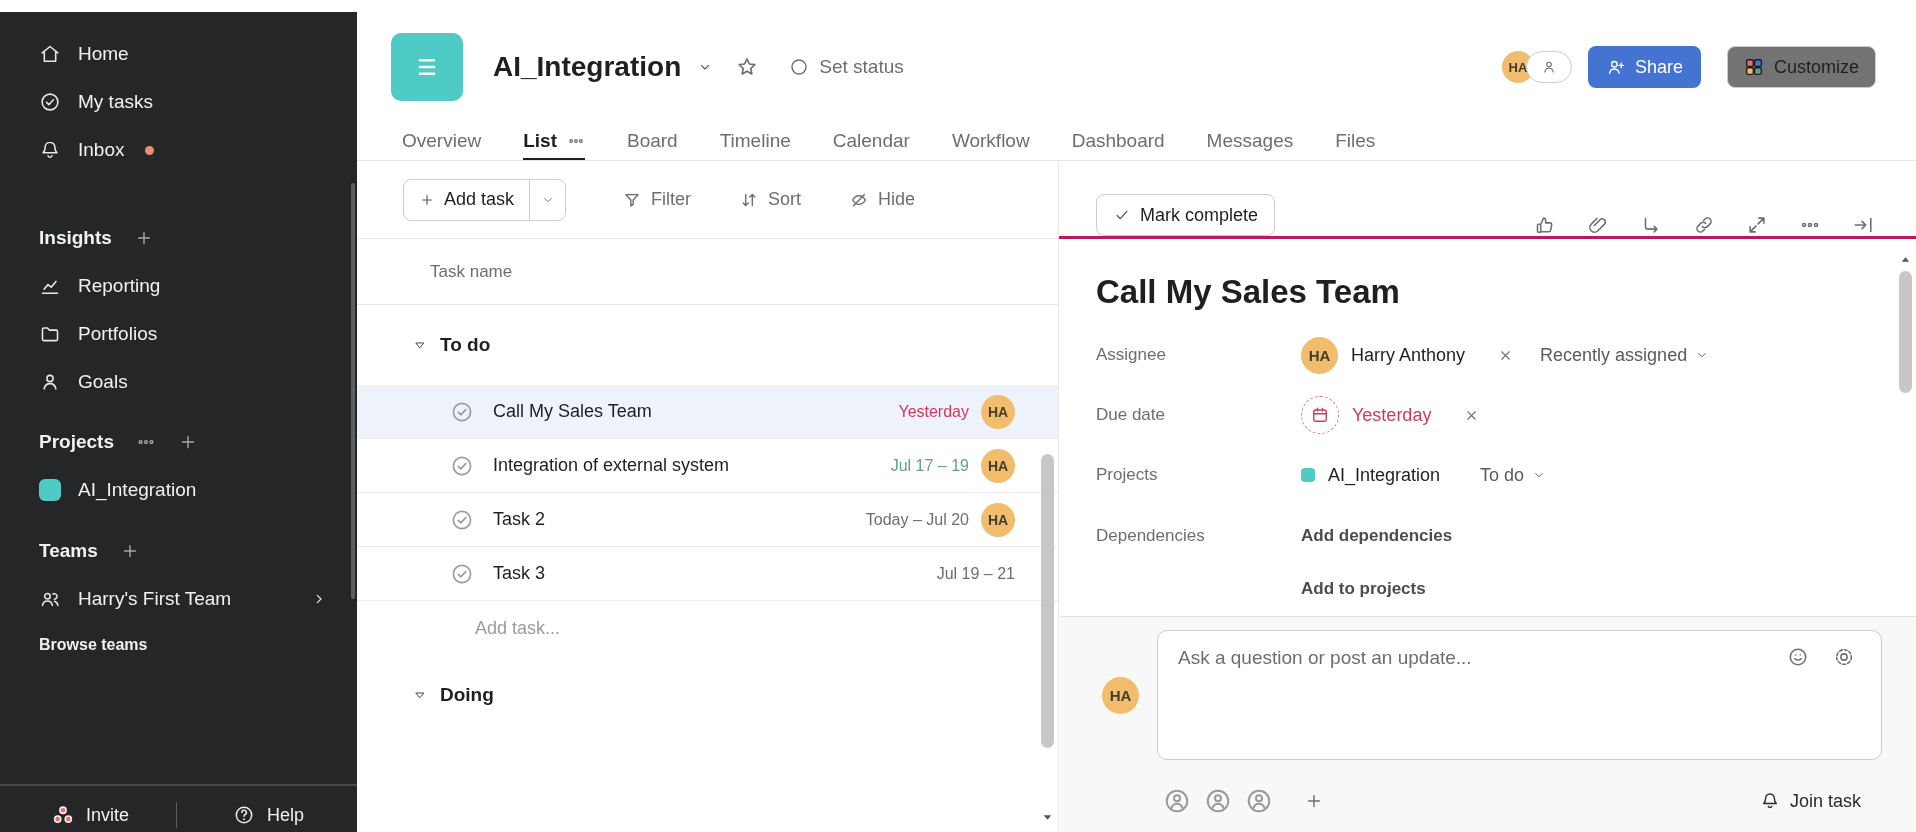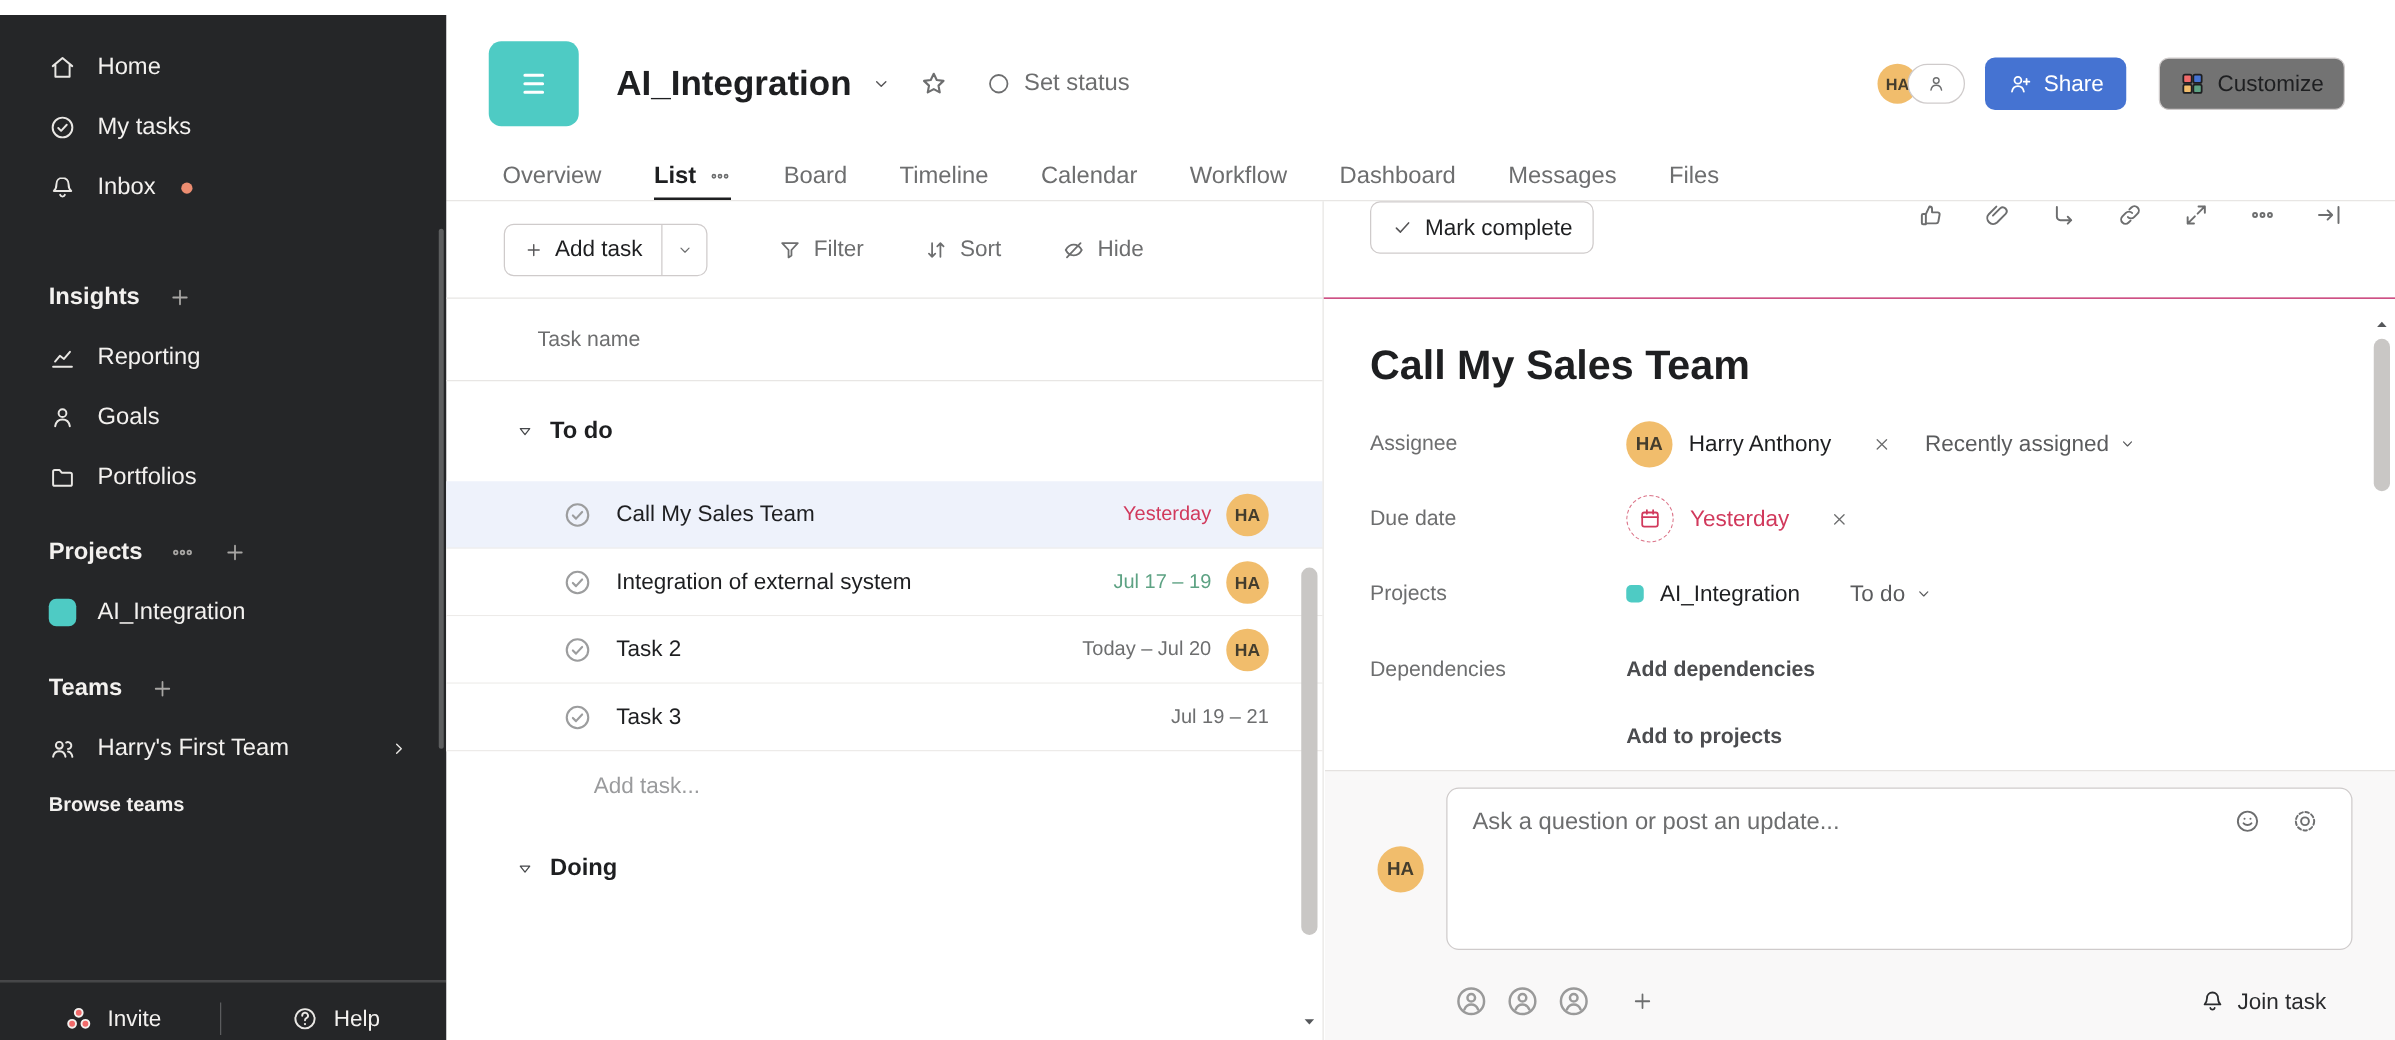--- a/index.html
+++ b/index.html
@@ -111,22 +111,22 @@
   .sb-list { top:293px; bottom:0; }
   .sb-list .thumb { top:0; height:294px; }
   .sb-list .arr { bottom:20px; }
   .sb-detail { top:0; bottom:228px; }
   .sb-detail .arr { top:92px; }
   .sb-detail .thumb { top:110px; height:122px; }
 
   
   .detail-panel { flex:1; border-left:1px solid #e8e6e4; position:relative; display:flex;
     flex-direction:column; min-width:0; }
-  .detail-toolbar { height:78px; display:flex; align-items:flex-start; padding:0 42px 0 37px;
-    border-bottom:1px solid #be185d; }
+  .detail-toolbar { height:78px; display:flex; align-items:flex-end; padding:0 42px 0 37px;
+    border-bottom:3px solid #be185d; }
   .mark-complete { height:42px; border:1px solid #cfcbcb; border-radius:8px; background:#fff;
     display:flex; align-items:center; gap:9px; padding:0 16px; font-size:18px; color:#1e1f21;
     font-family:inherit; cursor:pointer; }
   .mark-complete .ic { color:#565557; }
   .d-icons { margin-left:auto; display:flex; align-items:center; gap:31px; color:#6d6e6f; }
   .d-icons .ic { cursor:pointer; }
   .detail-body { flex:1; padding:34px 40px 0 37px; }
   .task-title { font-size:33px; font-weight:600; margin-bottom:14px; }
   .field { display:flex; align-items:center; height:60px; }
   .field-label { width:205px; flex-shrink:0; font-size:17px; color:#6d6e6f; }
@@ -211,33 +211,33 @@
           <svg viewBox="0 0 24 24">
             <path d="M3.8 20h16.4"></path>
             <path d="M5.5 15.5l4.2-5 3.6 2.8 5.2-6.3"></path>
           </svg>
         </span>
       <span>Reporting</span>
     </div>
     <div class="side-item">
       <span class="ic">
           <svg viewBox="0 0 24 24">
+            <path d="M3.8 6.8c0-.8.6-1.4 1.4-1.4h4.1l2 2.4h7.5c.8 0 1.4.6 1.4 1.4v8.6c0 .8-.6 1.4-1.4 1.4H5.2c-.8 0-1.4-.6-1.4-1.4V6.8z"></path>
+          </svg>
+        </span>
+      <span>Portfolios</span>
+    </div>
+    <div class="side-item">
+      <span class="ic">
+          <svg viewBox="0 0 24 24">
             <circle cx="12" cy="8.2" r="3.4"></circle>
             <path d="M5.6 19.6c.7-3.8 3.1-5.8 6.4-5.8s5.7 2 6.4 5.8"></path>
           </svg>
         </span>
       <span>Goals</span>
-    </div>
-    <div class="side-item">
-      <span class="ic">
-          <svg viewBox="0 0 24 24">
-            <path d="M3.8 6.8c0-.8.6-1.4 1.4-1.4h4.1l2 2.4h7.5c.8 0 1.4.6 1.4 1.4v8.6c0 .8-.6 1.4-1.4 1.4H5.2c-.8 0-1.4-.6-1.4-1.4V6.8z"></path>
-          </svg>
-        </span>
-      <span>Portfolios</span>
     </div>
 
     <div class="side-header mt12">
       <span>Projects</span>
       <span class="ic ic20">
           <svg viewBox="0 0 24 24" fill="currentColor" stroke="none">
             <circle cx="5.5" cy="12" r="1.7"></circle>
             <circle cx="12" cy="12" r="1.7"></circle>
             <circle cx="18.5" cy="12" r="1.7"></circle>
           </svg>

